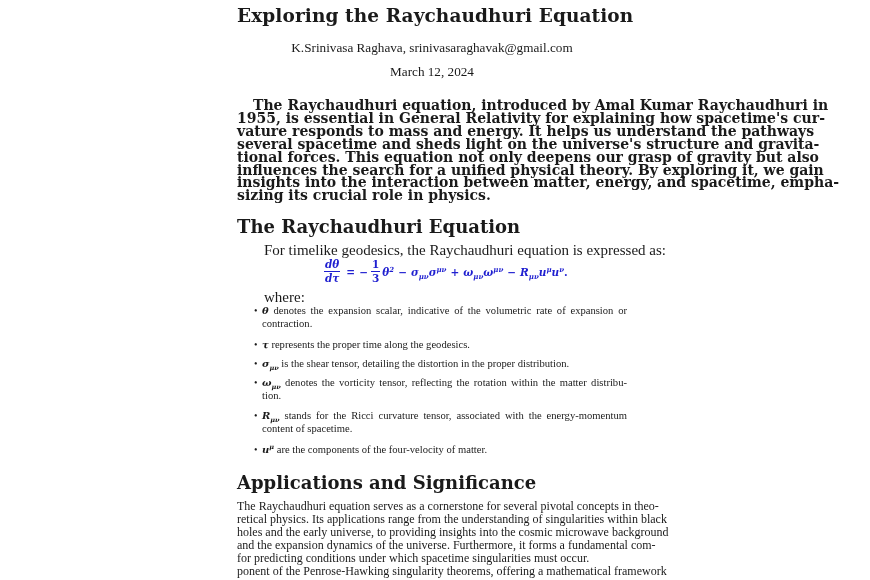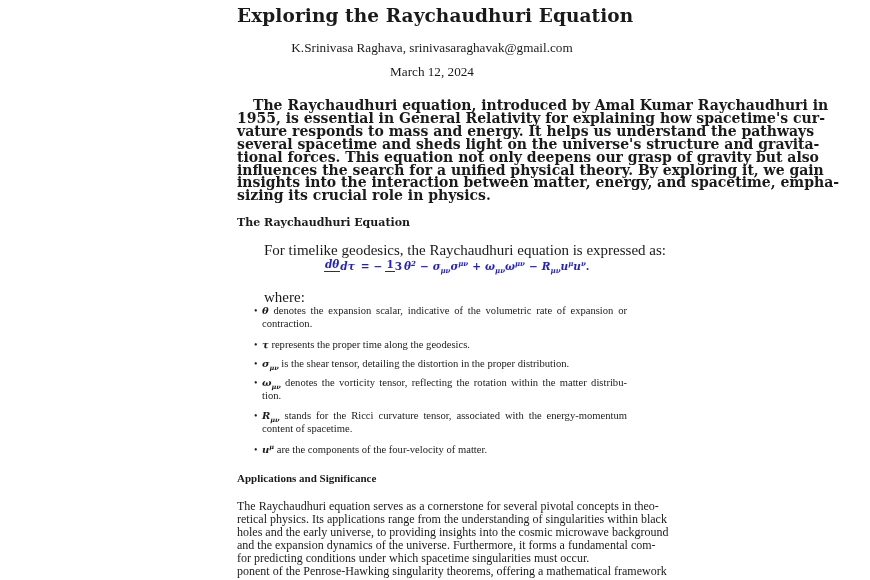--- a/index.html
+++ b/index.html
@@ -63,26 +63,26 @@
       margin: 0;
     }
     .abstract .line { display: block; text-align: justify; text-align-last: justify; white-space: nowrap; }
     .abstract .line.first { text-indent: 16px; }
     .abstract .line.last { text-align-last: left; }
     .h2 {
       position: absolute;
       left: 0;
       font-family: "DejaVu Serif", serif;
       font-weight: bold;
-      font-size: 11px;
+      font-size: 18px;
       margin: 0;
       white-space: nowrap;
     }
     .h2.s1 { top: 216px; }
-    .h2.s2 { top: 472px; font-family: Liberation Serif, serif; }
+    .h2.s2 { top: 472px; }
     .body-text {
       position: absolute;
       left: 0;
       font-family: "Liberation Serif", serif;
       font-size: 15px;
       white-space: nowrap;
       margin-left: 27px;
     }
     .intro { top: 242px; }
     .where { top: 289px; }
@@ -94,21 +94,21 @@
       font-family: "DejaVu Serif", serif;
       font-weight: bold;
       font-style: italic;
       font-size: 10.5px;
       white-space: nowrap;
       display: flex;
       align-items: center;
     }
     .frac {
       display: inline-flex;
-      flex-direction: row;
+      flex-direction: column;
       align-items: center;
       margin: 0 2px;
       line-height: 11px;
     }
     .frac .num { border-bottom: 1px solid #1f1fd0; padding: 0 1px 1px; }
     .frac .den { padding-top: 1px; }
     .frac.upright .num, .frac.upright .den { font-style: normal; }
     .op { font-style: normal; margin: 0 4px; }
     .equation sub, .equation sup { font-size: 7px; line-height: 0; }
     .bullets {

